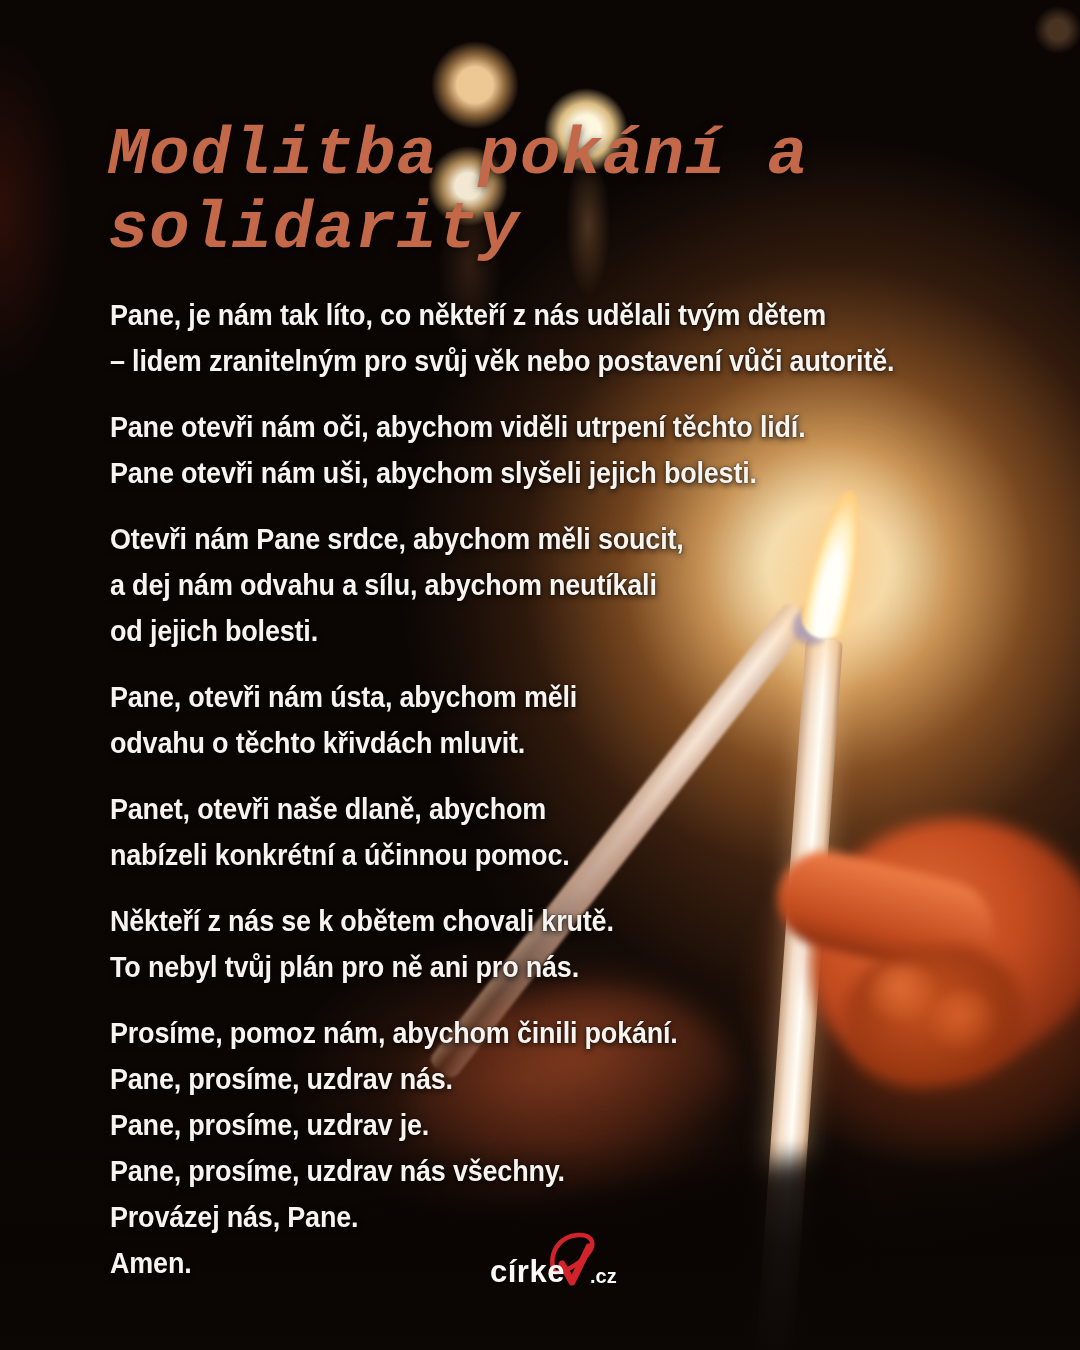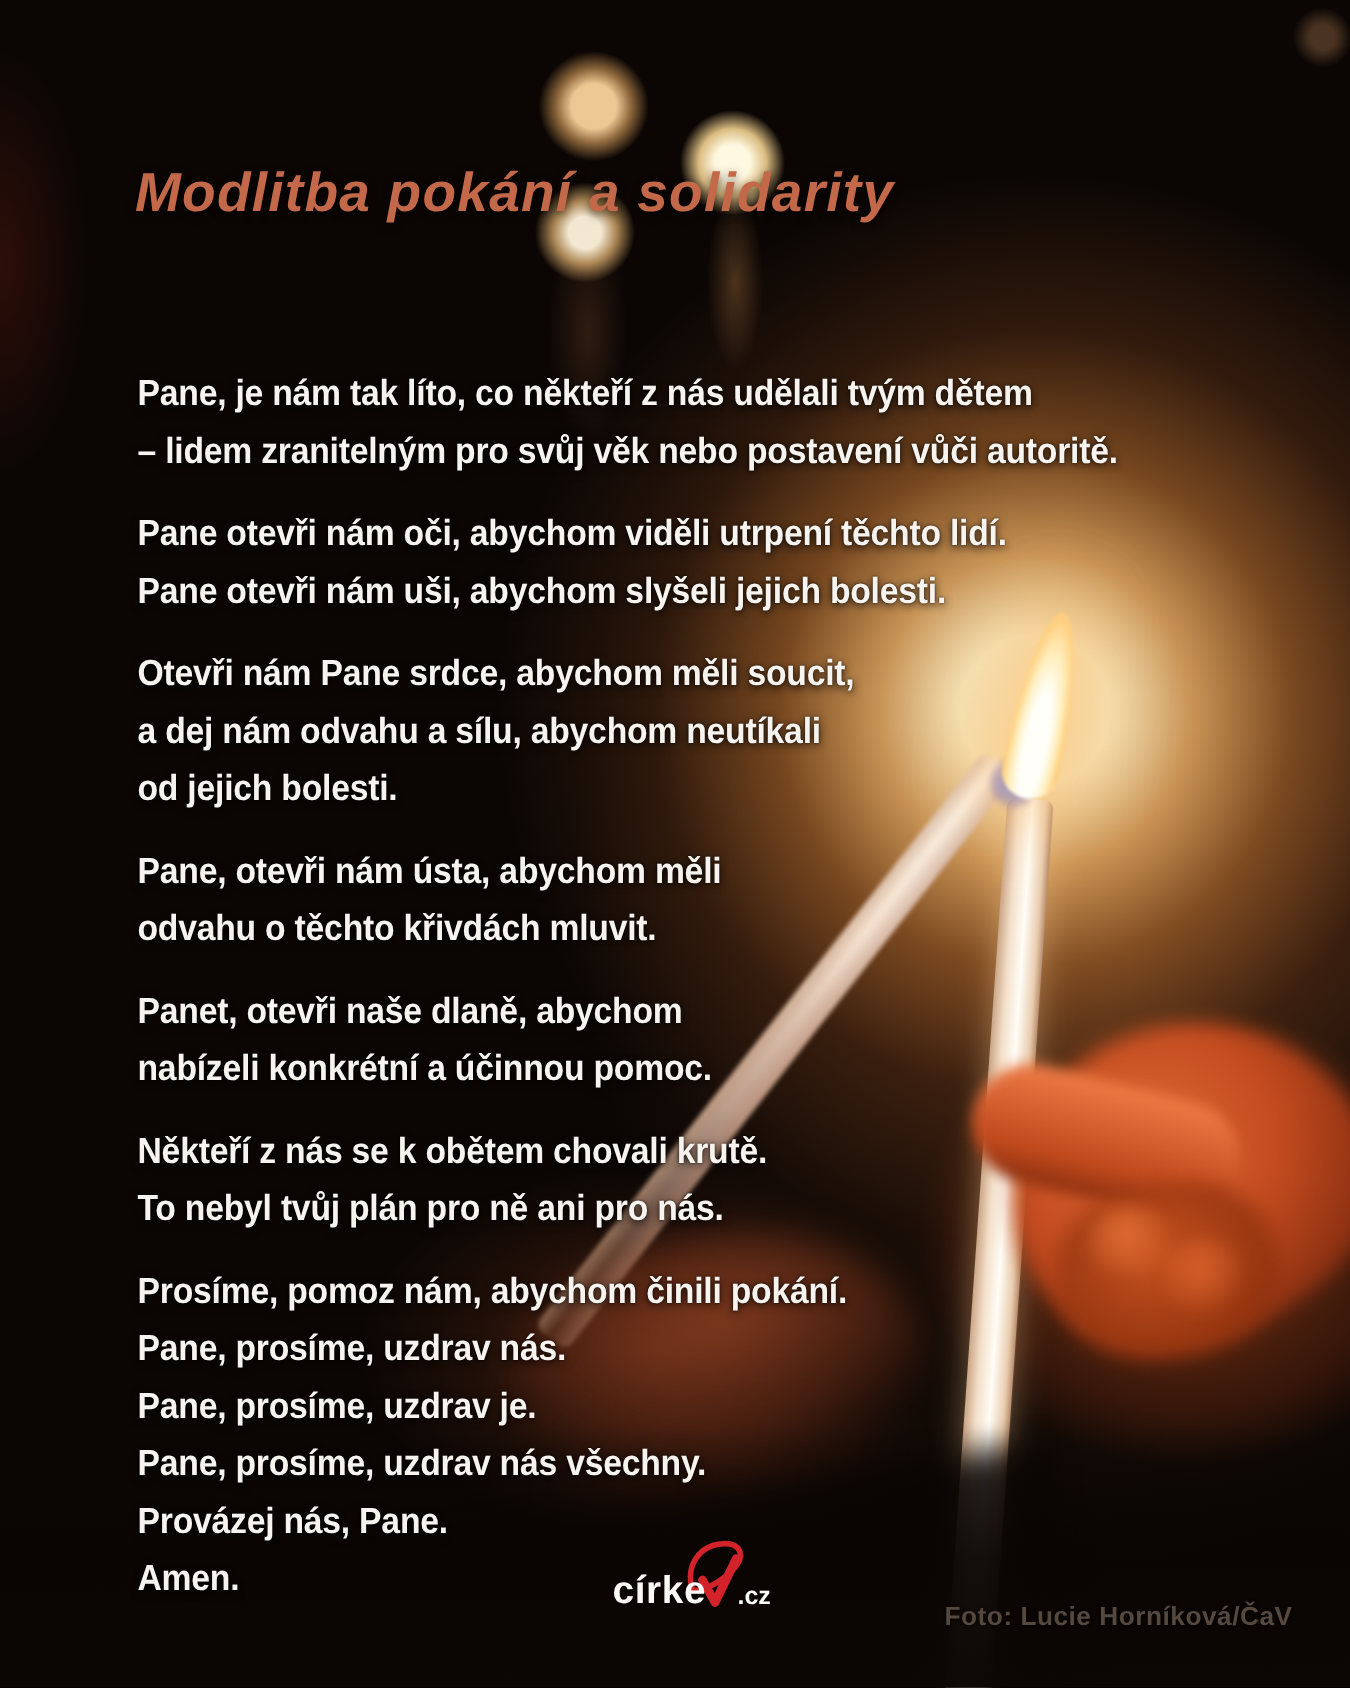--- a/index.html
+++ b/index.html
@@ -109,23 +109,23 @@
     background:#0a0503;opacity:0.85;filter:blur(12px);
   }
   .bottom-dark{
     position:absolute;left:0;top:1140px;width:1080px;height:210px;
     background:linear-gradient(to bottom, rgba(10,5,3,0) 0%, rgba(10,5,3,0.72) 50%, rgba(12,6,4,0.95) 100%);
   }
   
   .content{position:absolute;inset:0;z-index:2;}
   .title{
     position:absolute;left:108px;top:118px;margin:0;
-    font-family:Liberation Sans, sans-serif;
+    font-family:Liberation Mono, monospace;
     font-style:italic;font-weight:bold;
-    font-size:44px;line-height:74px;letter-spacing:1px;
+    font-size:67px;line-height:74px;letter-spacing:1px;
     color:#c4684a;
     text-shadow:0 2px 8px rgba(0,0,0,0.6);
   }
   .prayer{
     position:absolute;left:110px;top:292px;width:980px;
     transform:scaleX(0.93);transform-origin:0 0;
     color:#f7f4f0;
     font-size:29px;font-weight:bold;letter-spacing:-0.2px;
     text-shadow:0 2px 7px rgba(0,0,0,0.85), 0 0 2px rgba(0,0,0,0.7);
   }
@@ -183,15 +183,14 @@
         <p class="para"><span>Prosíme, pomoz nám, abychom činili pokání.</span><br><span>Pane, prosíme, uzdrav nás.</span><br><span>Pane, prosíme, uzdrav je.</span><br><span>Pane, prosíme, uzdrav nás všechny.</span><br><span>Provázej nás, Pane.</span><br><span>Amen.</span></p>
       </div>
 
     <svg class="logo" viewBox="0 0 132 64">
       <path class="fish" d="M64,42 C58,22 70,6 88,5 C102,4 107,14 97,25 C88,35 72,44 64,42 Z" style="stroke: rgb(210, 35, 42);"></path>
       <path class="vee" d="M72,34 L82,52 L99,17" style="stroke: rgb(210, 35, 42);"></path>
       <text class="t-main" x="0" y="52">círke</text>
       <text class="t-cz" x="100" y="53">.cz</text>
     </svg>
 
-    <div class="credit" style="color: rgb(85, 72, 62);">Foto: Lucie Horníková/ČaV</div>
   </div>
 </div>
 
 </body></html>

